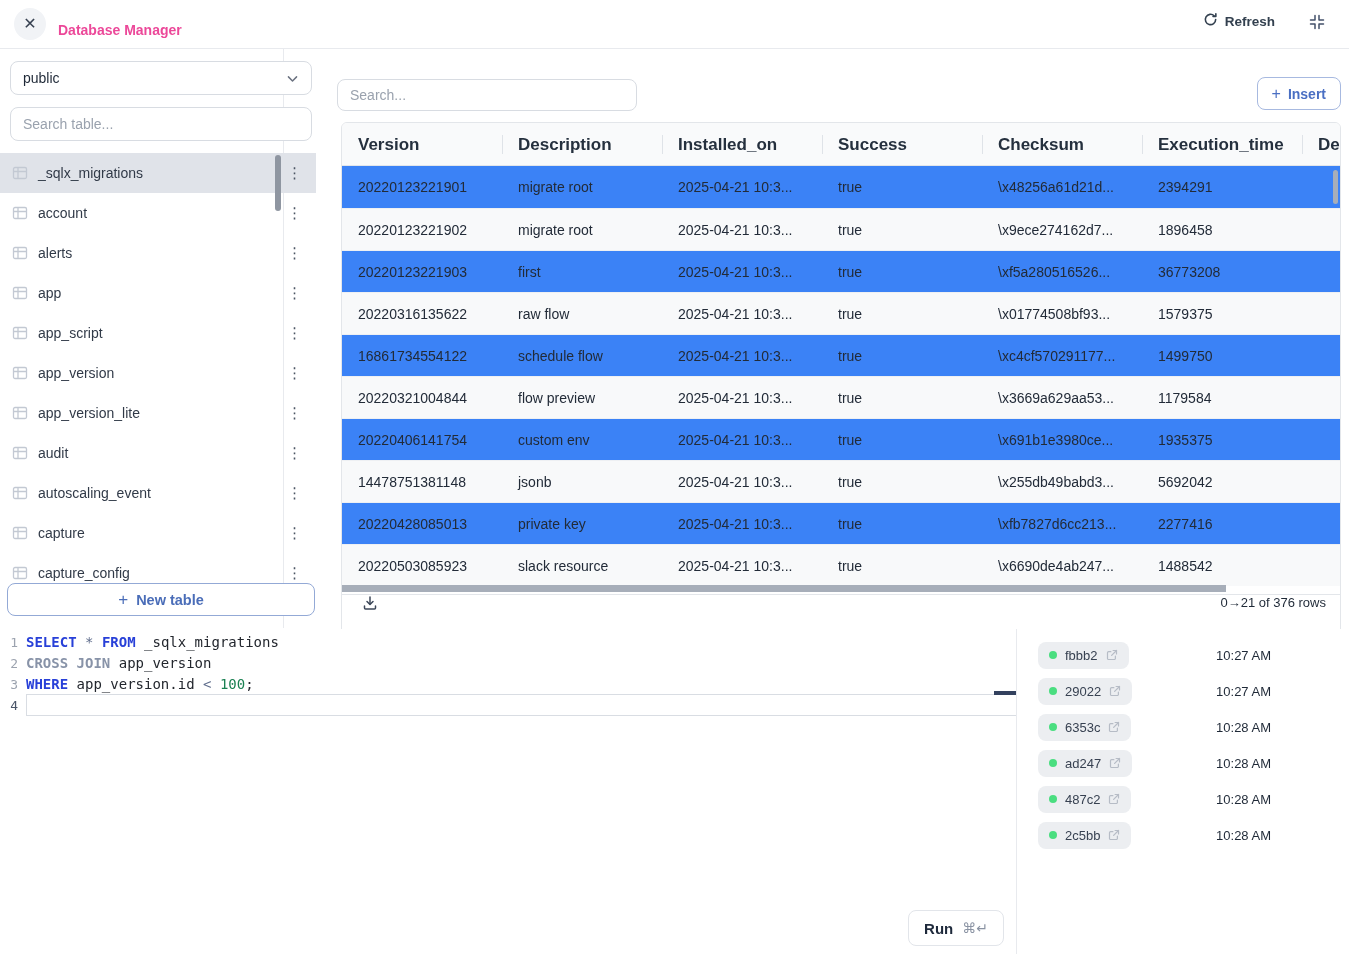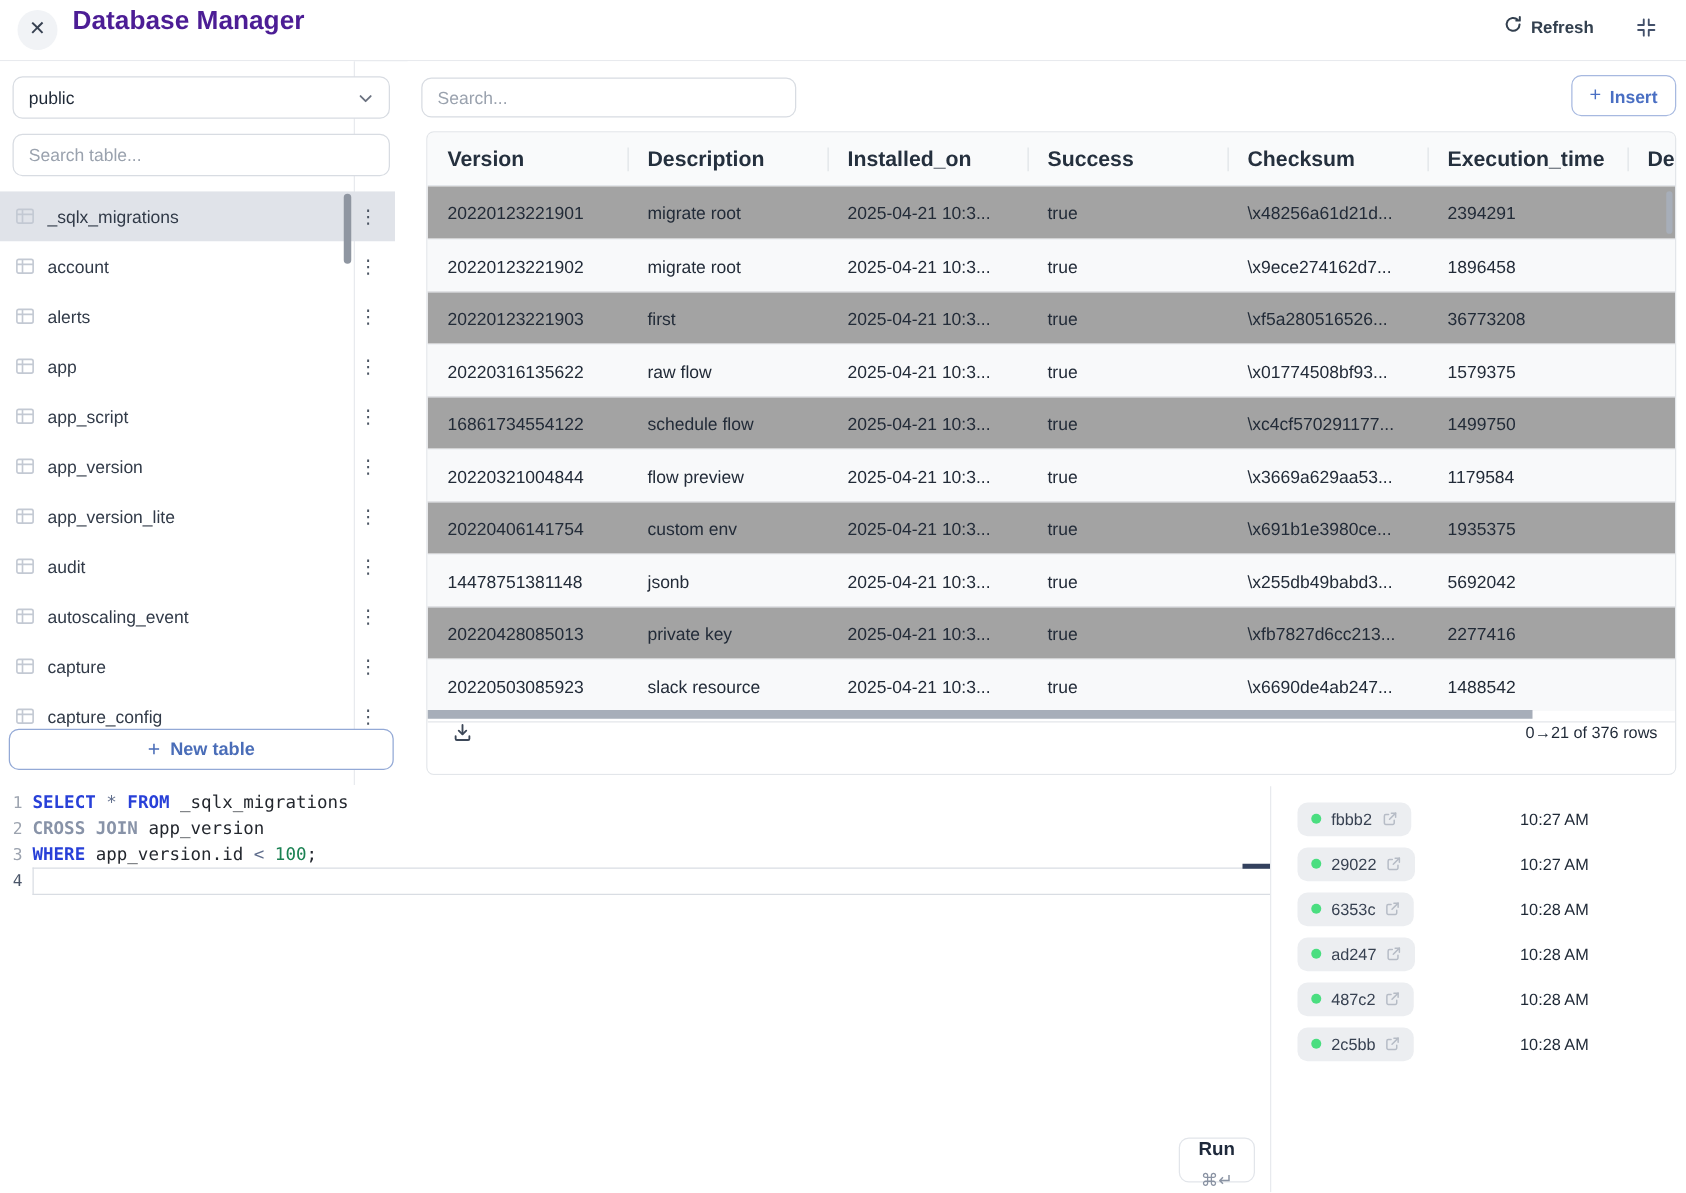--- a/index.html
+++ b/index.html
@@ -3,52 +3,52 @@
 <meta charset="utf-8">
 <style>
   * { margin:0; padding:0; box-sizing:border-box; }
   html,body { background:#ffffff; }
   body { font-family:"Liberation Sans", sans-serif; color:#1f2937; }
   .app { position:relative; width:1349px; height:954px; background:#fff; overflow:hidden; }
 
   
   .topbar { position:absolute; top:0; left:0; right:0; height:49px; background:#fff; border-bottom:1px solid #e8eaee; }
   .close-btn { position:absolute; left:14px; top:8px; width:32px; height:32px; border-radius:50%; background:#f1f3f6; border:none; color:#374151; font-size:16px; line-height:32px; text-align:center; cursor:pointer; }
-  .app-title { position:absolute; left:58px; top:5px; font-size:21px; font-weight:700; color:#4c1d95; }
+  .app-title { position:absolute; left:58px; top:22px; font-size:14px; font-weight:700; color:#ec4899; }
   .refresh-btn { position:absolute; right:74px; top:12px; display:flex; align-items:center; gap:7px; background:none; border:none; color:#33404f; font-size:13.5px; font-weight:700; cursor:pointer; font-family:inherit; }
   .shrink-btn { position:absolute; right:24px; top:14px; background:none; border:none; cursor:pointer; color:#43506a; }
 
   
   .sidebar { position:absolute; top:49px; left:0; width:284px; height:579px; border-right:1px solid #e8eaee; background:#fff; }
   .schema-select { position:absolute; left:10px; top:12px; width:302px; height:34px; border:1px solid #d8dce2; border-radius:8px; background:#fff; font-size:14px; color:#1f2937; padding:0 12px; display:flex; align-items:center; justify-content:space-between; cursor:pointer; }
   .table-search { position:absolute; left:10px; top:58px; width:302px; height:34px; border:1px solid #d8dce2; border-radius:8px; font-size:14px; padding:0 12px; color:#1f2937; font-family:inherit; }
   .table-search::placeholder { color:#9aa2ae; }
   .table-list { position:absolute; left:0; top:104px; width:316px; height:430px; overflow:hidden; }
   .table-item { height:40px; display:flex; align-items:center; padding:0 10px 0 12px; cursor:pointer; }
   .table-item.selected { background:#e0e3e9; }
   .table-item .t-icon { color:#c3c9d3; margin-right:10px; display:flex; }
   .table-item .t-label { flex:1; font-size:14px; color:#313a48; }
   .kebab { color:#4b5563; font-size:15px; letter-spacing:0; cursor:pointer; background:none; border:none; padding:0 4px; }
   .side-scrollbar { position:absolute; right:2px; top:106px; width:6px; height:56px; border-radius:3px; background:#8f96a1; }
   .new-table-btn { position:absolute; left:7px; bottom:12px; width:308px; height:33px; border:1px solid #93a9d6; border-radius:8px; background:#fff; color:#4a6db8; font-size:14.5px; font-weight:700; cursor:pointer; display:flex; align-items:center; justify-content:center; gap:8px; font-family:inherit; }
   .new-table-btn .plus { font-weight:400; font-size:17px; }
 
   
-  .main { position:absolute; top:49px; left:326px; right:0; height:579px; background:#fff; }
+  .main { position:absolute; top:66px; left:326px; right:0; height:579px; background:#fff; }
   .grid-search { position:absolute; left:11px; top:13px; width:300px; height:32px; border:1px solid #d8dce2; border-radius:8px; font-size:14px; padding:0 12px; color:#1f2937; font-family:inherit; }
   .grid-search::placeholder { color:#9aa2ae; }
   .insert-btn { position:absolute; right:8px; top:11px; height:33px; padding:0 14px; border:1px solid #a7b9e0; border-radius:8px; background:#fff; color:#4a6fc3; font-size:14px; font-weight:700; cursor:pointer; display:flex; align-items:center; gap:7px; font-family:inherit; }
   .insert-btn .plus { font-weight:400; font-size:16px; }
 
   .grid-card { position:absolute; left:15px; top:56px; width:1000px; height:515px; border:1px solid #e3e6ea; border-radius:6px; background:#fff; overflow:hidden; }
   .grid-head { display:flex; height:43px; background:#f9fafb; border-bottom:1px solid #e3e6ea; overflow:hidden; }
   .th { position:relative; width:160px; flex:0 0 160px; font-size:17px; font-weight:700; color:#25303e; line-height:43px; padding-left:16px; white-space:nowrap; }
   .th .hsep { position:absolute; left:0; top:12px; width:1px; height:19px; background:#dfe3e8; }
   .grid-body { position:relative; overflow:hidden; height:420px; }
-  .tr { display:flex; height:42px; background:#a3a3a3; }
+  .tr { display:flex; height:42px; background:#3b82f6; }
   .tr.alt { background:#f8f9fa; }
   .tr + .tr { border-top:1px solid #eef0f3; }
   .td { width:160px; flex:0 0 160px; font-size:14px; color:#222b38; line-height:42px; padding-left:16px; white-space:nowrap; overflow:hidden; }
   .v-scrollbar { position:absolute; right:2px; top:4px; width:5px; height:34px; border-radius:3px; background:#a7aeb9; }
   .h-scrollbar { position:absolute; left:0; bottom:44px; width:884px; height:7px; background:#a7aeb9; }
   .grid-footer { position:absolute; left:0; right:0; bottom:0; height:42px; border-top:1px solid #e3e6ea; background:#fff; display:flex; align-items:flex-start; padding:0 14px; }
   .download-btn { background:none; border:none; color:#3c4758; cursor:pointer; display:flex; margin-left:6px; }
   .rows-info { margin-left:auto; font-size:13px; color:#1f2937; }
 
   
@@ -59,21 +59,21 @@
   .gutter { width:26px; flex:0 0 26px; text-align:right; padding-right:8px; color:#9ca3af; font-size:13px; }
   .code-line.active .gutter { color:#4a5568; }
   .code-line.active .code-text { border:1px solid #d9dde3; border-right:none; margin-top:-1px; }
   .code-text { flex:1; white-space:pre; }
   .tok-kw { color:#2840d8; font-weight:700; }
   .tok-kw2 { color:#8893a8; font-weight:700; }
   .tok-op { color:#5f6d8c; }
   .tok-num { color:#1a8152; }
   .tok-id { color:#23272e; }
   .editor-hthumb { position:absolute; right:0; top:62px; width:22px; height:4px; background:#33415e; }
-  .run-btn { position:absolute; right:12px; bottom:8px; height:36px; padding:0 15px; background:#fff; border:1px solid #e2e5ea; border-radius:8px; cursor:pointer; display:flex; align-items:center; gap:9px; font-family:"Liberation Sans", sans-serif;flex-direction:column; }
+  .run-btn { position:absolute; right:12px; bottom:8px; height:36px; padding:0 15px; background:#fff; border:1px solid #e2e5ea; border-radius:8px; cursor:pointer; display:flex; align-items:center; gap:9px; font-family:"Liberation Sans", sans-serif; }
   .run-label { font-size:15px; font-weight:700; color:#1e293b; }
   .run-shortcut { font-size:14px; color:#8a93a3; font-family:"DejaVu Sans", sans-serif; }
 
   .history { position:absolute; left:1018px; top:0; right:0; bottom:0; padding-top:8px; }
   .hist-row { height:36px; display:flex; align-items:center;gap:19px; }
   .hist-pill { margin-left:20px; height:27px; background:#eceef1; border-radius:8px; display:flex; align-items:center; gap:8px; padding:0 11px; cursor:pointer; }
   .dot { width:8px; height:8px; border-radius:50%; }
   .hist-id { font-size:13px; color:#374151; }
   .ext-icon { color:#b6bcc6; display:flex; }
   .hist-time { margin-left:auto; margin-right:78px; font-size:13px; color:#1f2937; }

